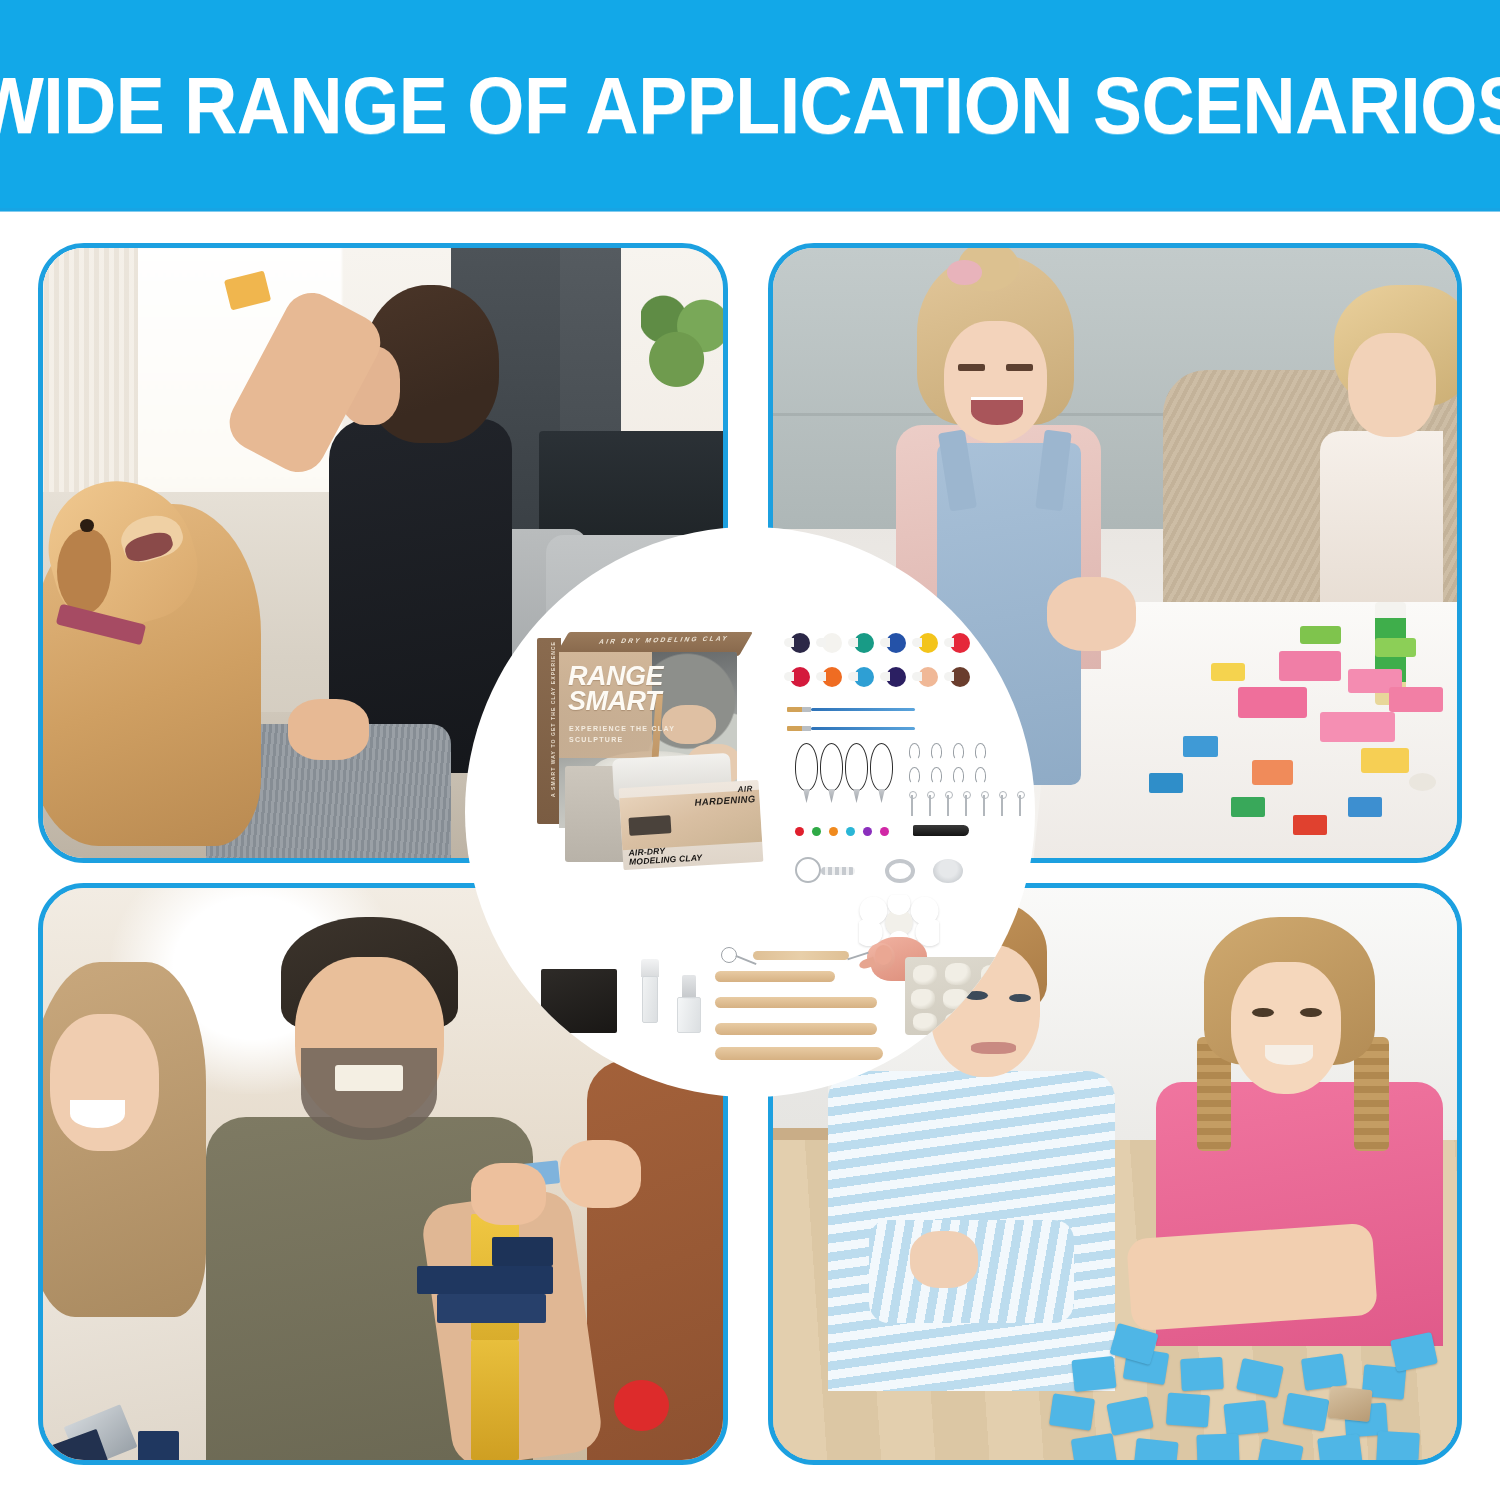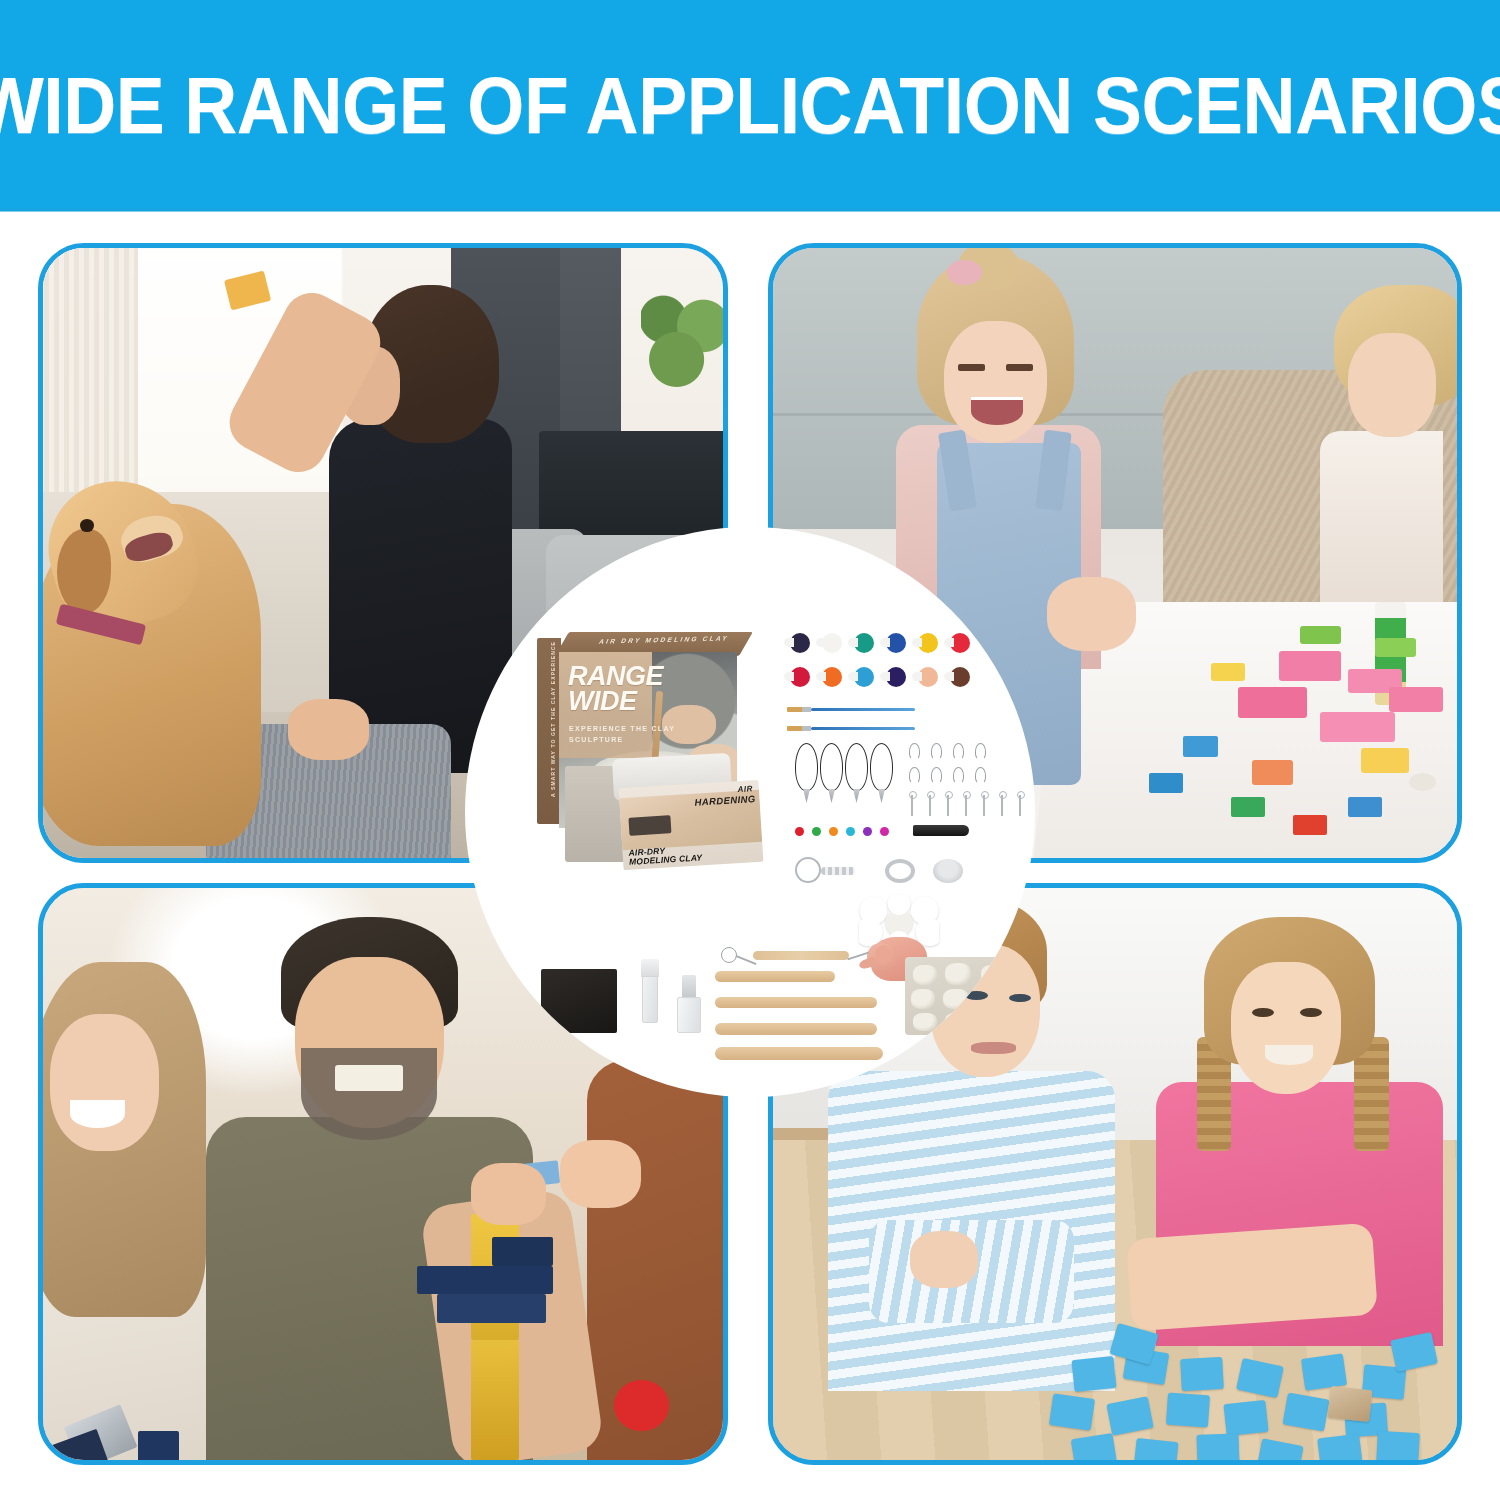--- a/index.html
+++ b/index.html
@@ -874,21 +874,21 @@
       <div class="box-top-txt">AIR DRY MODELING CLAY</div>
       <div class="box-front">
         <div class="box-photo"></div>
         <div class="box-clay"></div>
         <div class="box-hand1"></div>
         <div class="box-tool"></div>
         <div class="box-hand2"></div>
         <div class="box-tintL"></div>
         <div class="box-brand">
           <div>RANGE</div>
-          <div>WIDE</div>
+          <div>SMART</div>
         </div>
         <div class="box-sub">
           <div>EXPERIENCE THE CLAY</div>
           <div>SCULPTURE</div>
         </div>
         <div class="box-bigtxt">
           <div>AIR DRY</div>
           <div>MODELING</div>
           <div>CLAY</div>
         </div>

